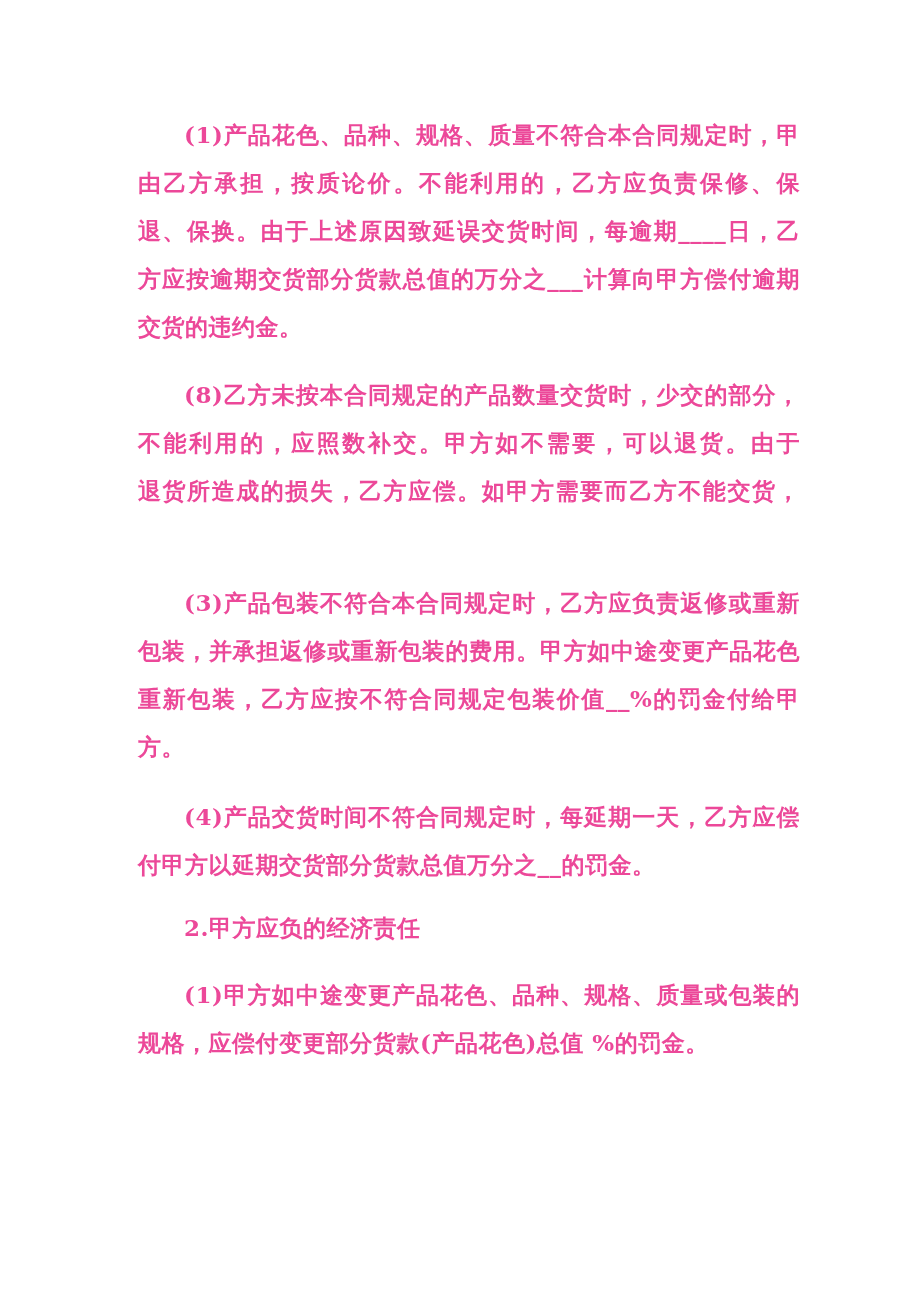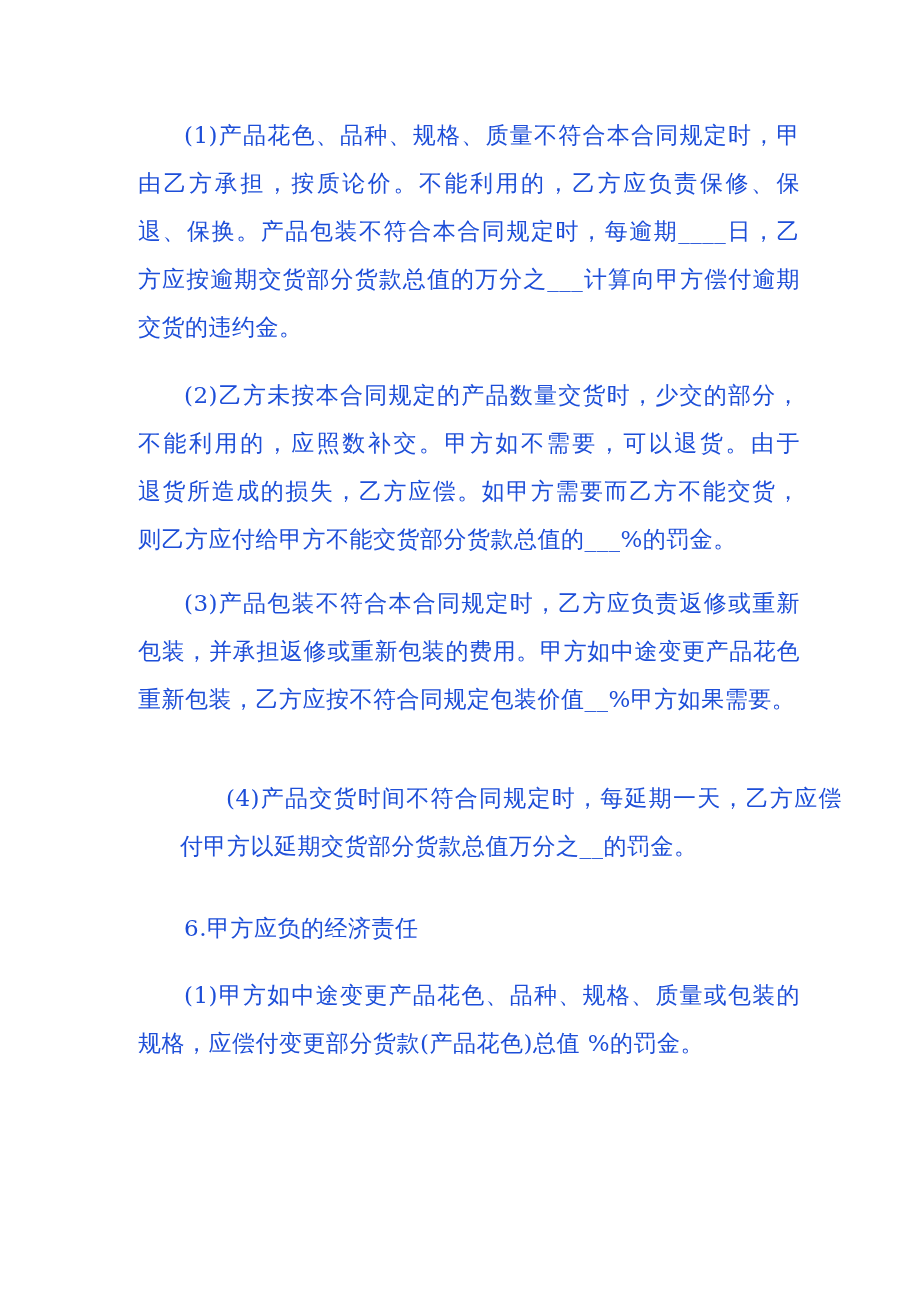--- a/index.html
+++ b/index.html
@@ -7,21 +7,22 @@
     padding: 0;
     background: #ffffff;
   }
   .page {
     position: relative;
     width: 920px;
     height: 1302px;
     background: #ffffff;
     overflow: hidden;
     font-family: "DejaVu Serif", "Liberation Serif", serif;
-    color: #1d4ed8;
+    color: #ec4899;
+    font-weight: bold;
   }
   .para {
     position: absolute;
     left: 138px;
     width: 662px;
     font-size: 23px;
     line-height: 48px;
     letter-spacing: 0.5px;
   }
   .line {
@@ -33,57 +34,56 @@
   .line.last {
     text-align-last: left;
   }
   .line.indent {
     padding-left: 46px;
   }
   
   .p1 { top: 111px; }
   .p2 { top: 371px; }
   .p3 { top: 579px; }
-  .p4 { top: 774px; margin-left: 42px; }
+  .p4 { top: 793px; }
   .ph { top: 904px; }
   .p5 { top: 971px; }
 </style>
 </head>
 <body>
 
 <div class="page">
 
   <div class="para p1">
     <div class="line indent">(1)产品花色、品种、规格、质量不符合本合同规定时，甲</div>
     <div class="line">由乙方承担，按质论价。不能利用的，乙方应负责保修、保</div>
-    <div class="line">退、保换。产品包装不符合本合同规定时，每逾期____日，乙</div>
+    <div class="line">退、保换。由于上述原因致延误交货时间，每逾期____日，乙</div>
     <div class="line">方应按逾期交货部分货款总值的万分之___计算向甲方偿付逾期</div>
     <div class="line last">交货的违约金。</div>
   </div>
 
   <div class="para p2">
-    <div class="line indent">(2)乙方未按本合同规定的产品数量交货时，少交的部分，</div>
+    <div class="line indent">(8)乙方未按本合同规定的产品数量交货时，少交的部分，</div>
     <div class="line">不能利用的，应照数补交。甲方如不需要，可以退货。由于</div>
     <div class="line">退货所造成的损失，乙方应偿。如甲方需要而乙方不能交货，</div>
-    <div class="line last">则乙方应付给甲方不能交货部分货款总值的___%的罚金。</div>
   </div>
 
   <div class="para p3">
     <div class="line indent">(3)产品包装不符合本合同规定时，乙方应负责返修或重新</div>
     <div class="line">包装，并承担返修或重新包装的费用。甲方如中途变更产品花色</div>
-    <div class="line last">重新包装，乙方应按不符合同规定包装价值__%甲方如果需要。</div>
+    <div class="line last">重新包装，乙方应按不符合同规定包装价值__%的罚金付给甲方。</div>
   </div>
 
   <div class="para p4">
     <div class="line indent">(4)产品交货时间不符合同规定时，每延期一天，乙方应偿</div>
     <div class="line last">付甲方以延期交货部分货款总值万分之__的罚金。</div>
   </div>
 
   <div class="para ph">
-    <div class="line last indent">6.甲方应负的经济责任</div>
+    <div class="line last indent">2.甲方应负的经济责任</div>
   </div>
 
   <div class="para p5">
     <div class="line indent">(1)甲方如中途变更产品花色、品种、规格、质量或包装的</div>
     <div class="line last">规格，应偿付变更部分货款(产品花色)总值 %的罚金。</div>
   </div>
 
 </div>
 
 </body></html>

